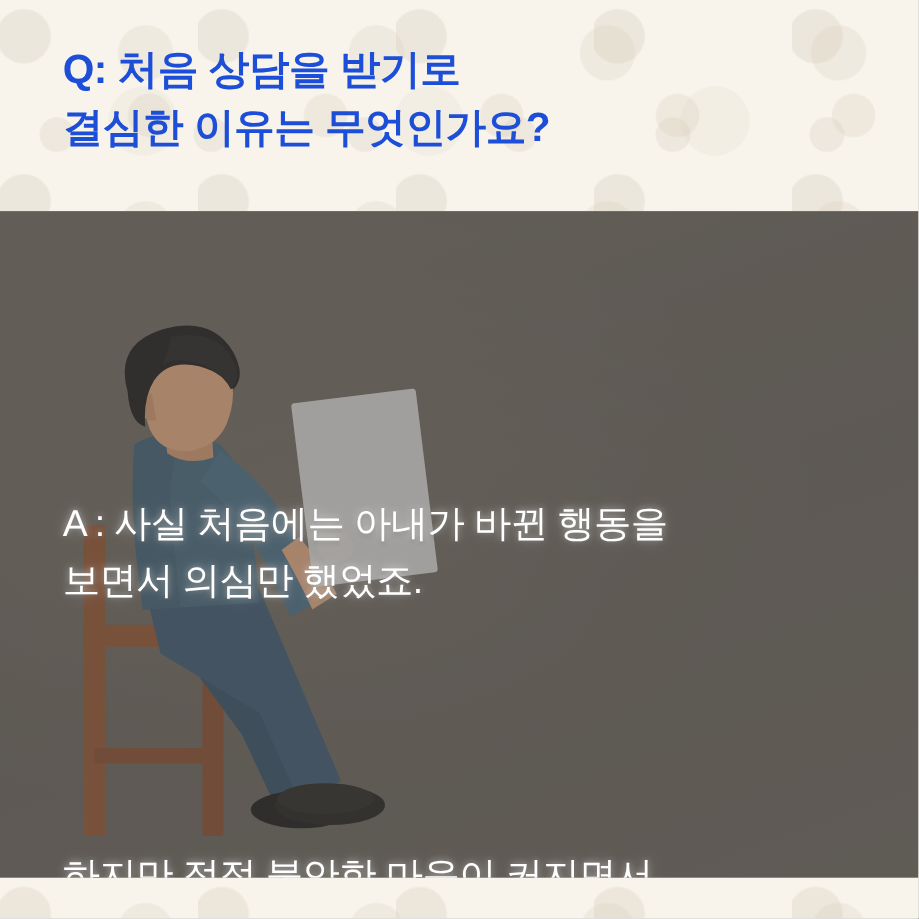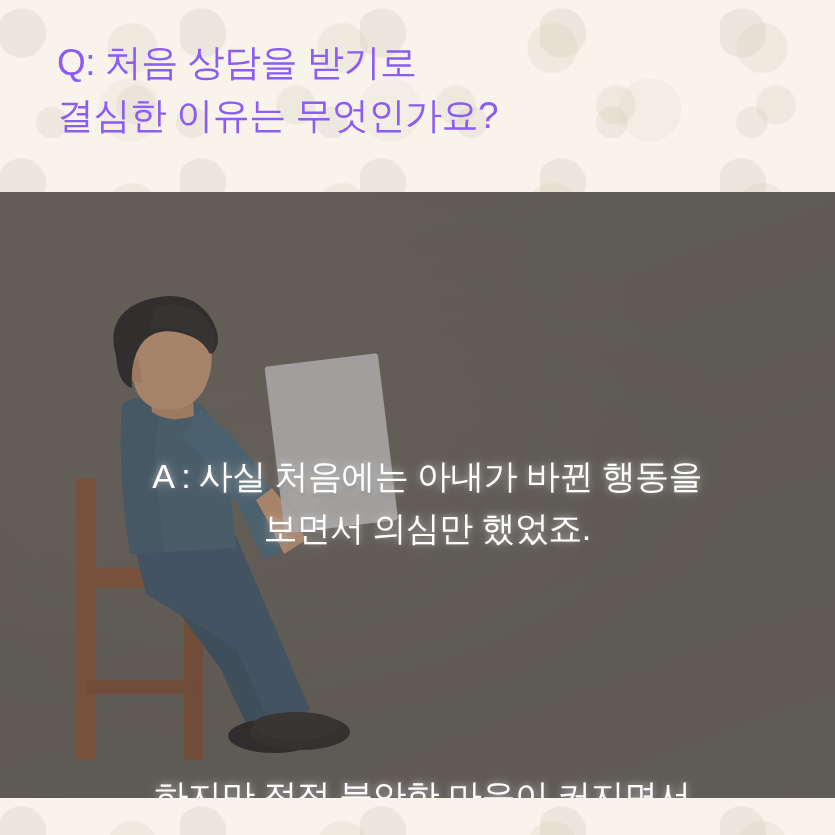--- a/index.html
+++ b/index.html
@@ -33,38 +33,37 @@
   }
   #paper-top    { top: 0;    height: 192px; }
   #paper-bottom { top: 798px; height: 37px; }
 
   
   #question {
     position: absolute;
     left: 57px;
     top: 36px;
     width: 700px;
-    color: #8b5cf6;
+    color: #1d4ed8;
     font-size: 37px;
-    font-weight: 400;
+    font-weight: 700;
     line-height: 53px;
     letter-spacing: -0.5px;
     white-space: pre-line;
   }
 
   
   #photo {
     position: absolute;
     left: 0;
     top: 192px;
     width: 835px;
     height: 606px;
     overflow: hidden;
     background: #5f5b55;
-    text-align: center;
   }
   #photo-wash {
     position: absolute;
     inset: 0;
     background:
       radial-gradient(ellipse at 30% 45%, rgba(120,112,100,.32) 0%, transparent 60%),
       linear-gradient(160deg, rgba(108,102,92,.45) 0%, rgba(86,82,76,.25) 55%, rgba(100,95,87,.35) 100%);
     pointer-events: none;
   }
   

